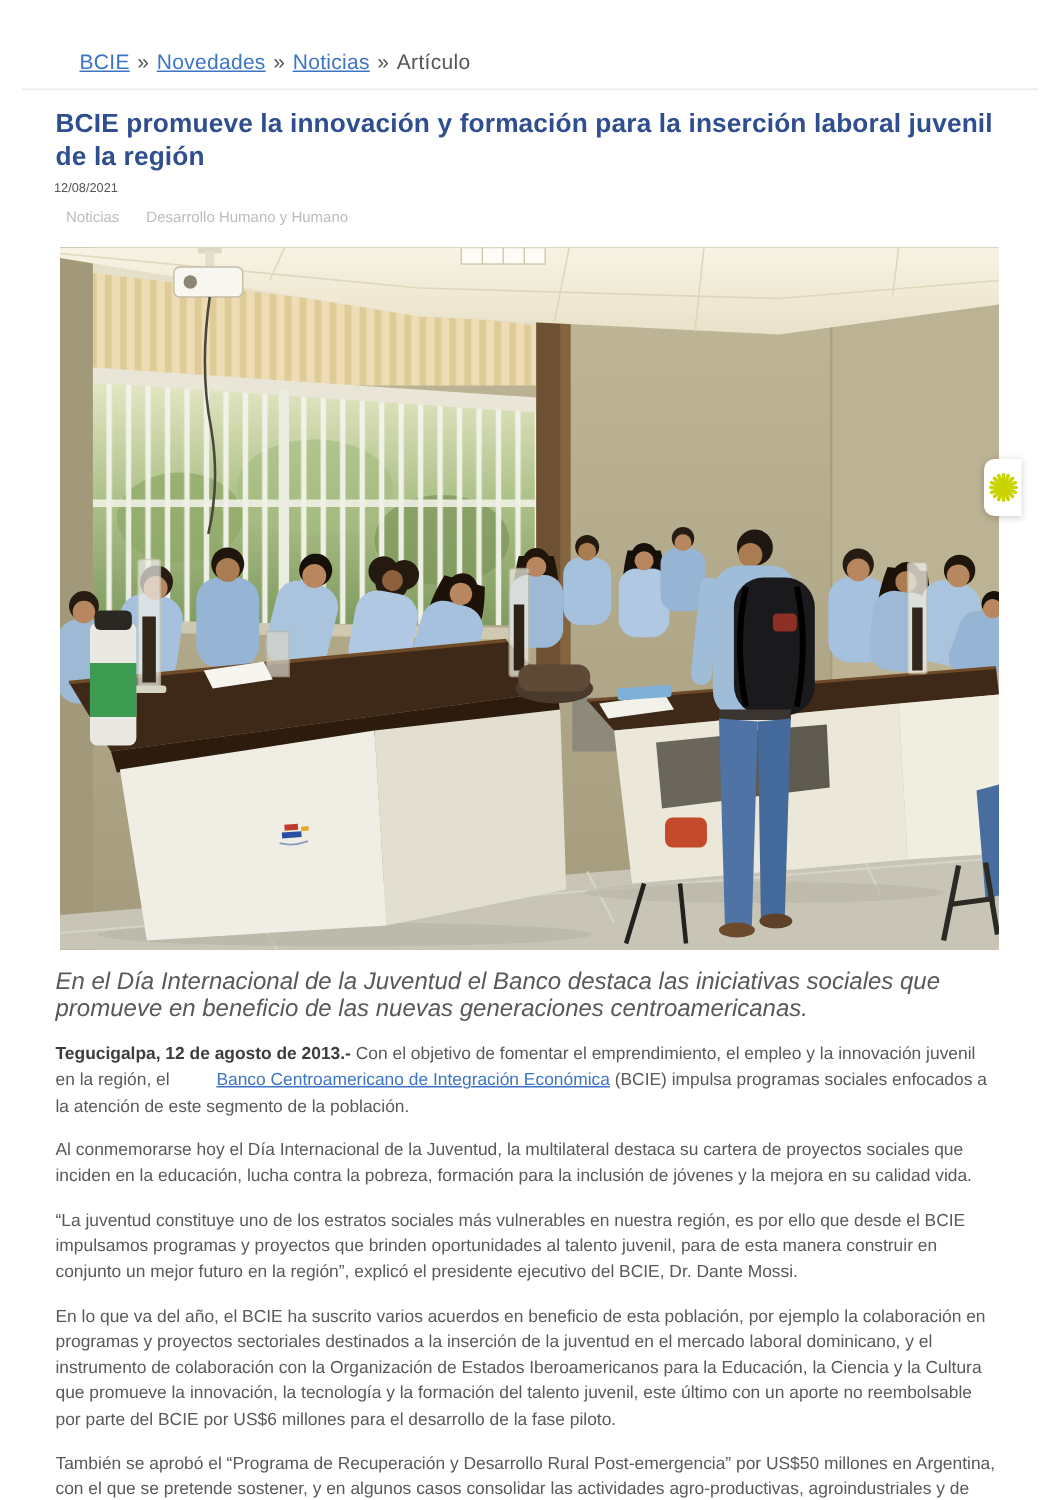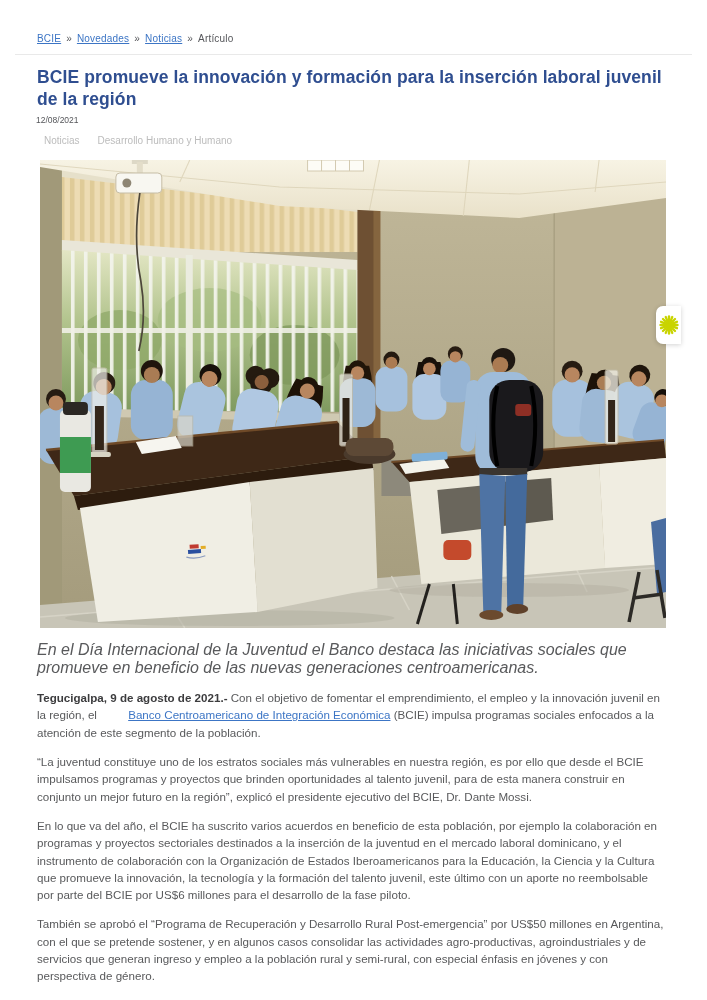--- a/index.html
+++ b/index.html
@@ -2,21 +2,21 @@
 <html><head>
 <meta charset="utf-8">
 <style>
   * { box-sizing: border-box; margin: 0; padding: 0; }
   html, body { background: #ffffff; }
   body {
     width: 707px; height: 1000px; position: relative; overflow: hidden;
     font-family: "Liberation Sans", sans-serif; color: #58595b;
   }
   .breadcrumb {
-    padding: 33px 37px 10px 37px; font-size: 10px; color: #55565a;
+    padding: 33px 37px 10px 53px; font-size: 14px; color: #55565a;
     letter-spacing: .2px;
   }
   .breadcrumb a { color: #3c75c5; text-decoration: underline; cursor: pointer; }
   .breadcrumb .sep { margin: 0 5px; color: #55565a; }
   .divider { border-top: 1px solid #e9e9e9; margin: 0 15px; height: 0; }
   h1.article-title {
     margin: 12px 37px 0 37px; font-size: 17.5px; font-weight: 700;
     color: #2f4e90; letter-spacing: .1px; line-height: 1.25;
   }
   .article-date { margin: 4px 37px 0 36px; font-size: 8.5px; color: #55565a; }
@@ -299,17 +299,18 @@
       <line x1="-7.9" y1="-3.2" x2="7.9" y2="3.2"></line>
       <line x1="-3.2" y1="7.9" x2="3.2" y2="-7.9"></line>
       <line x1="-7.9" y1="3.2" x2="7.9" y2="-3.2"></line>
     </g>
   </svg>
 </div>
 
 <p class="photo-caption">En el Día Internacional de la Juventud el Banco destaca las iniciativas sociales que promueve en beneficio de las nuevas generaciones centroamericanas.</p>
 
 <div class="article-body">
-  <p><span class="bold-intro">Tegucigalpa, 9 de agosto de 2021.-</span><span> Con el objetivo de fomentar el emprendimiento, el empleo y la innovación juvenil en la región, el </span><a class="inline-link">Banco Centroamericano de Integración Económica</a><span> (BCIE) impulsa programas sociales enfocados a la atención de este segmento de la población.</span></p>
+  <p><span class="bold-intro">Tegucigalpa, 12 de agosto de 2013.-</span><span> Con el objetivo de fomentar el emprendimiento, el empleo y la innovación juvenil en la región, el </span><a class="inline-link">Banco Centroamericano de Integración Económica</a><span> (BCIE) impulsa programas sociales enfocados a la atención de este segmento de la población.</span></p>
+  <p>Al conmemorarse hoy el Día Internacional de la Juventud, la multilateral destaca su cartera de proyectos sociales que inciden en la educación, lucha contra la pobreza, formación para la inclusión de jóvenes y la mejora en su calidad vida.</p>
   <p>“La juventud constituye uno de los estratos sociales más vulnerables en nuestra región, es por ello que desde el BCIE impulsamos programas y proyectos que brinden oportunidades al talento juvenil, para de esta manera construir en conjunto un mejor futuro en la región”, explicó el presidente ejecutivo del BCIE, Dr. Dante Mossi.</p>
   <p>En lo que va del año, el BCIE ha suscrito varios acuerdos en beneficio de esta población, por ejemplo la colaboración en programas y proyectos sectoriales destinados a la inserción de la juventud en el mercado laboral dominicano, y el instrumento de colaboración con la Organización de Estados Iberoamericanos para la Educación, la Ciencia y la Cultura que promueve la innovación, la tecnología y la formación del talento juvenil, este último con un aporte no reembolsable por parte del BCIE por US$6 millones para el desarrollo de la fase piloto.</p>
   <p>También se aprobó el “Programa de Recuperación y Desarrollo Rural Post-emergencia” por US$50 millones en Argentina, con el que se pretende sostener, y en algunos casos consolidar las actividades agro-productivas, agroindustriales y de servicios que generan ingreso y empleo a la población rural y semi-rural, con especial énfasis en jóvenes y con perspectiva de género.</p>
 </div>
 
 </body></html>

